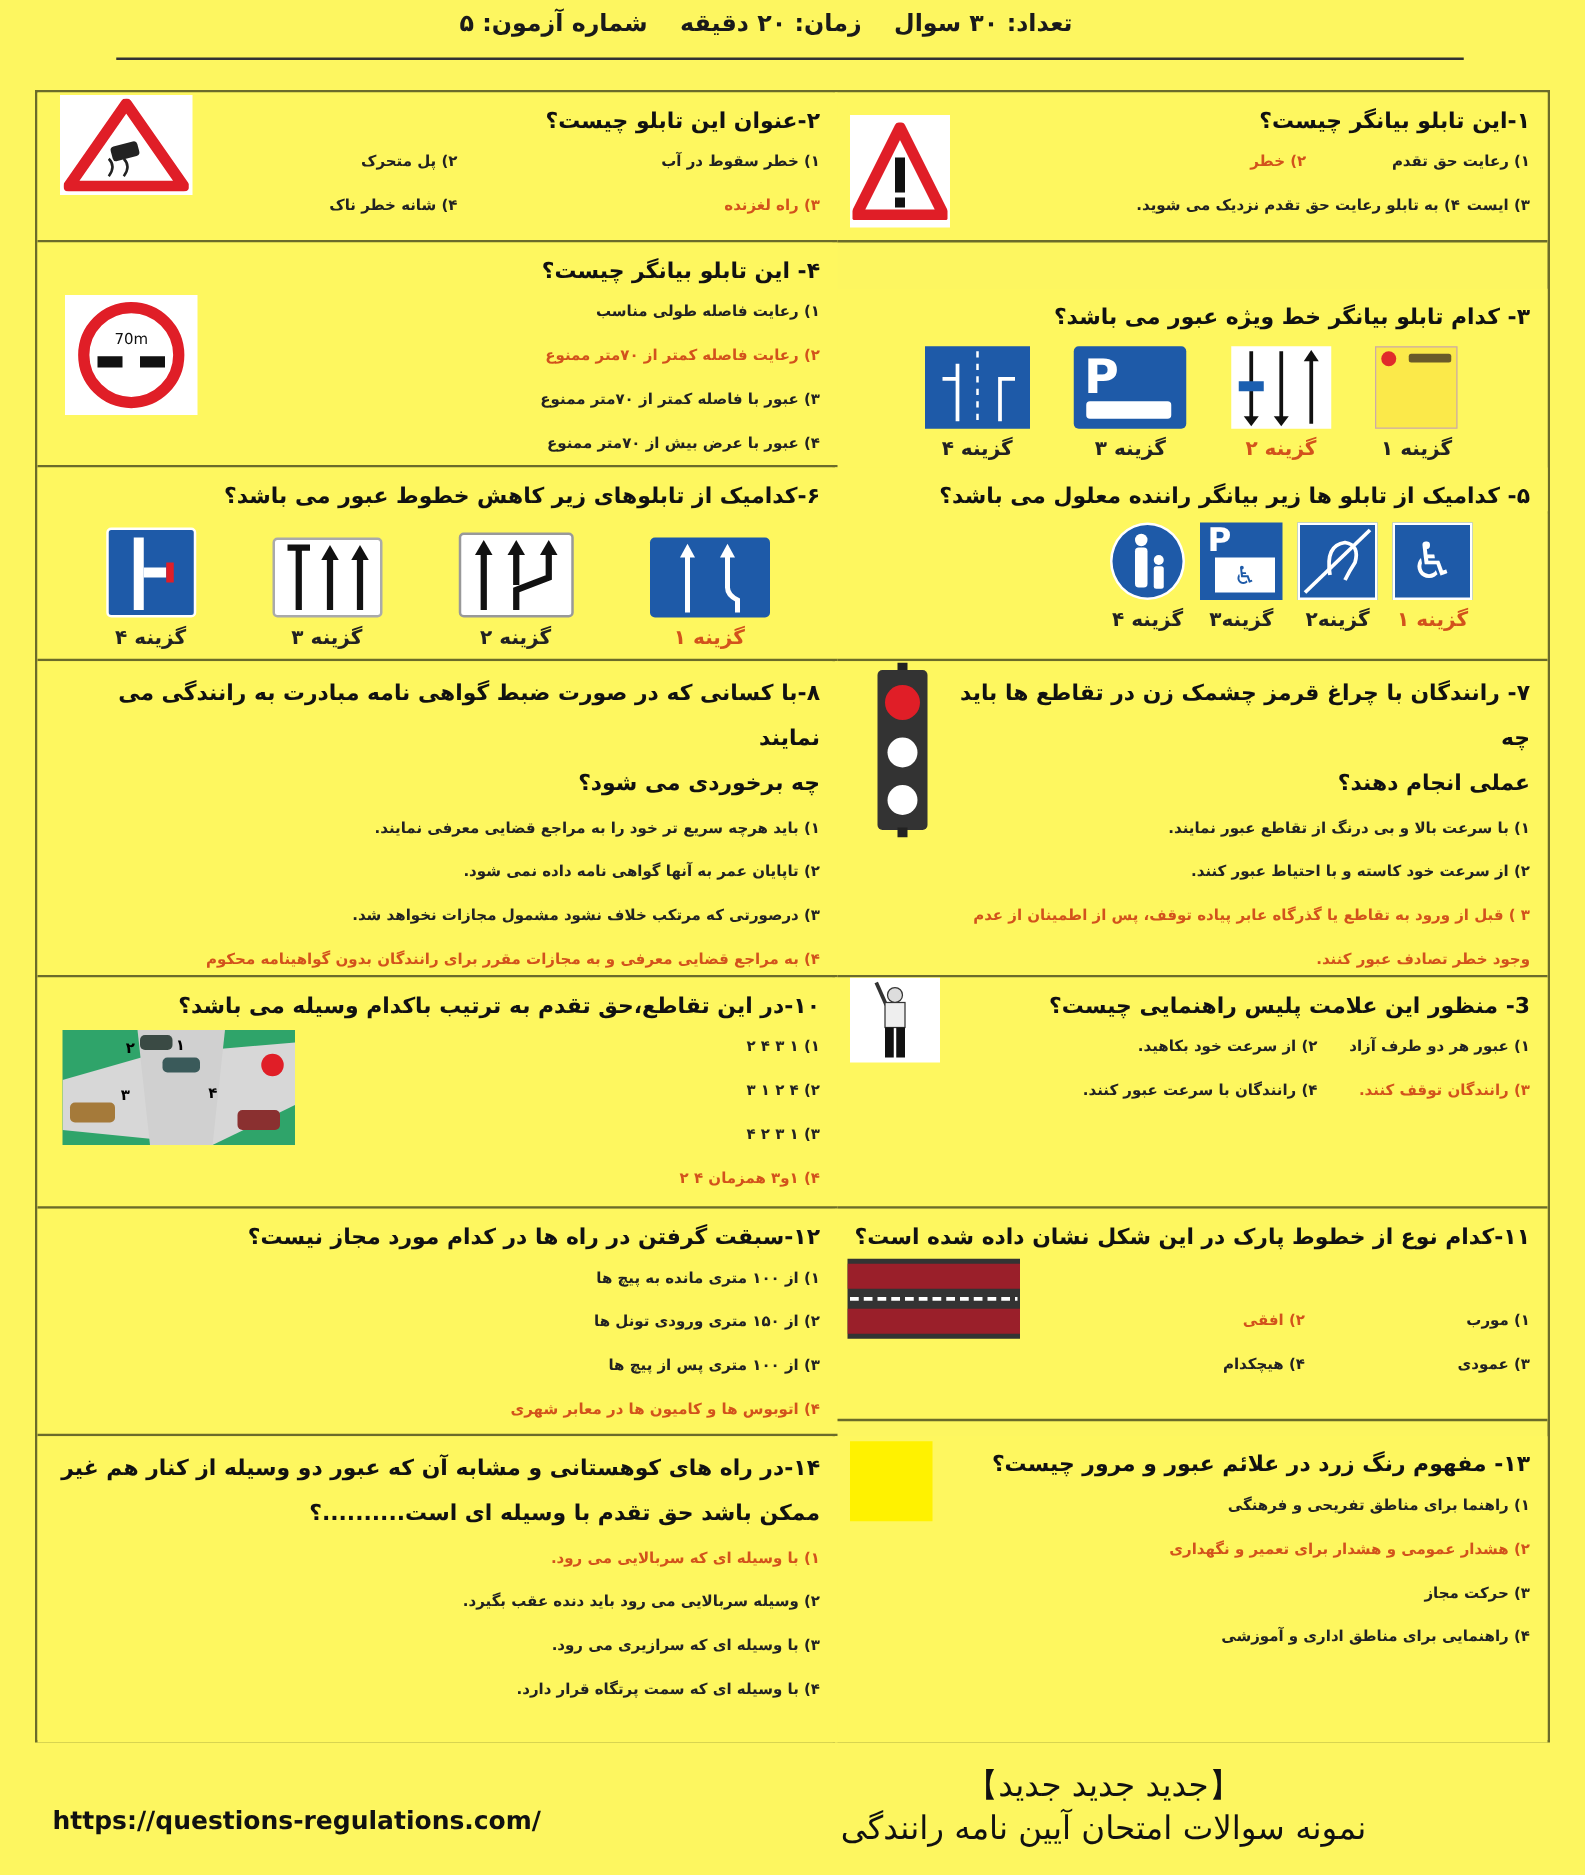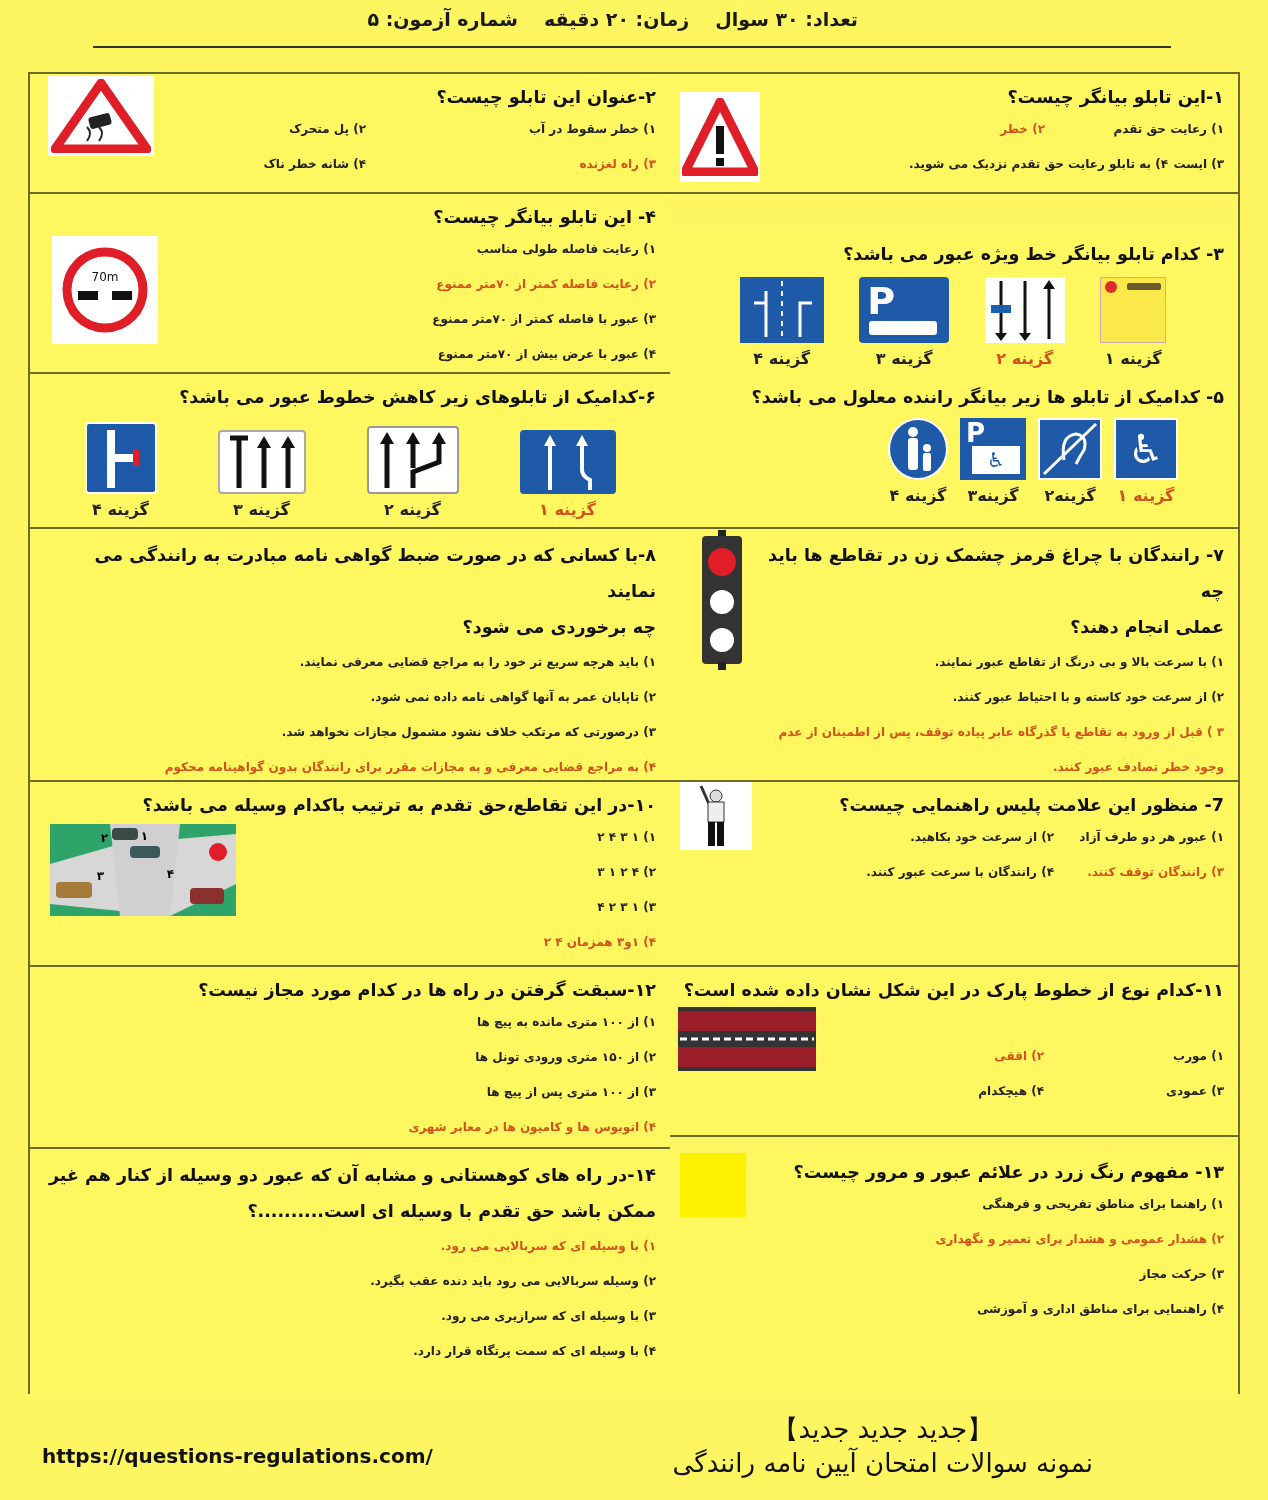--- a/index.html
+++ b/index.html
@@ -126,21 +126,21 @@
       </div>
     </div>
   </div>
 
   <div class="cell left" style="top:120px;height:180px;">
     <div class="q-title">۴- این تابلو بیانگر چیست؟</div>
     <div class="opt">۱) رعایت فاصله طولی مناسب</div>
     <div class="opt correct">۲) رعایت فاصله کمتر از ۷۰متر ممنوع</div>
     <div class="opt">۳) عبور با فاصله کمتر از ۷۰متر ممنوع</div>
     <div class="opt">۴) عبور با عرض بیش از ۷۰متر ممنوع</div>
-    <div class="sign-box" style="left:22px;top:42px;width:106px;height:108px;">
+    <div class="sign-box" style="left:22px;top:42px;width:106px;height:96px;">
       <svg width="90" height="90" viewBox="0 0 90 90">
           <circle cx="45" cy="45" r="38" fill="#fff" stroke="#e01e27" stroke-width="9"></circle>
           <text x="45" y="36" text-anchor="middle" font-size="12" font-family="DejaVu Sans, sans-serif" fill="#111">70m</text>
           <rect x="18" y="46" width="20" height="9" fill="#111"></rect>
           <rect x="52" y="46" width="20" height="9" fill="#111"></rect>
         </svg>
     </div>
   </div>
 
   <div class="cell right" style="top:300px;height:155px;">
@@ -258,21 +258,21 @@
     <div class="q-title" style="line-height:36px">۸-با کسانی که در صورت ضبط گواهی نامه مبادرت به رانندگی  می نمایند</div>
     <div class="q-title" style="line-height:36px">چه برخوردی می شود؟</div>
     <div class="opt">۱) باید هرچه سریع تر خود را به مراجع قضایی معرفی نمایند.</div>
     <div class="opt">۲) تاپایان عمر به آنها گواهی نامه داده نمی شود.</div>
     <div class="opt">۳) درصورتی که مرتکب خلاف نشود مشمول مجازات نخواهد شد.</div>
     <div class="opt correct">۴) به مراجع قضایی معرفی و به مجازات مقرر برای رانندگان بدون گواهینامه محکوم</div>
 
   </div>
 
   <div class="cell right" style="top:708px;height:185px;">
-    <div class="q-title">7- منظور این علامت پلیس راهنمایی چیست؟</div>
+    <div class="q-title">3- منظور این علامت پلیس راهنمایی چیست؟</div>
     <div class="opt-row">
       <span class="opt" style="width:170px">۱) عبور هر دو طرف آزاد</span>
       <span class="opt">۲) از سرعت خود بکاهید.</span>
     </div>
     <div class="opt-row">
       <span class="opt correct" style="width:170px">۳) رانندگان توقف کنند.</span>
       <span class="opt">۴) رانندگان با سرعت عبور کنند.</span>
     </div>
     <div class="sign-box" style="left:12px;top:0;width:72px;height:68px;">
       <svg width="50" height="64" viewBox="0 0 50 64">

